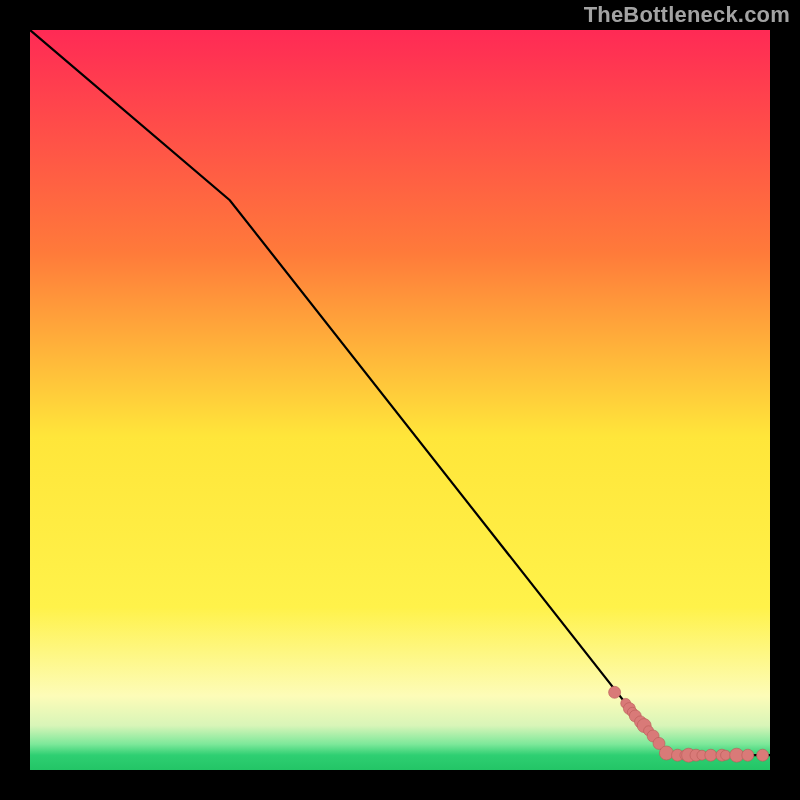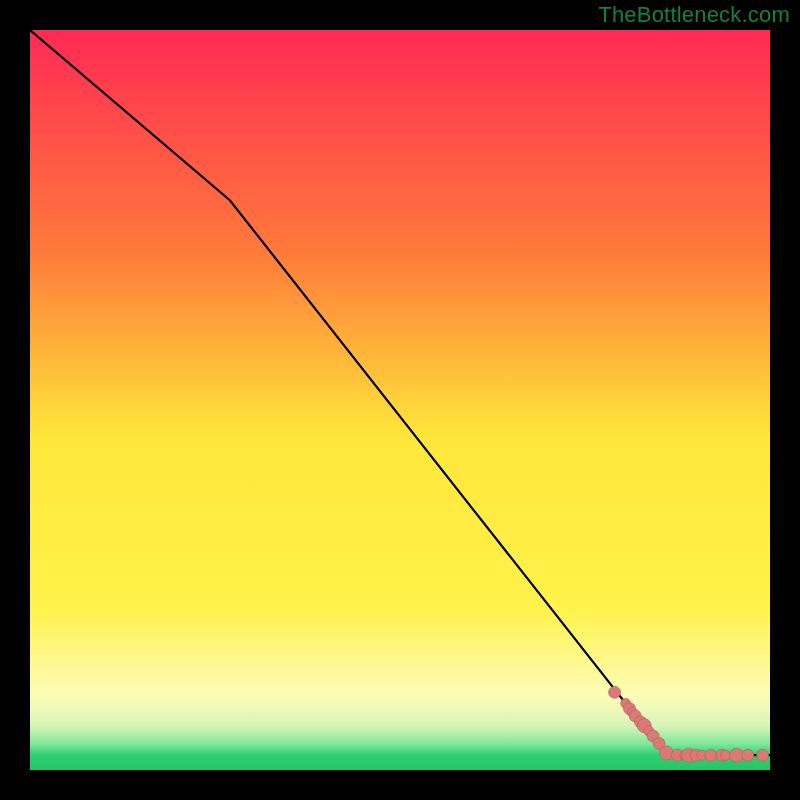--- a/index.html
+++ b/index.html
@@ -14,23 +14,23 @@
   .frame {
     position: relative;
     width: 800px;
     height: 800px;
     background: #000;
   }
   .watermark {
     position: absolute;
     top: 2px;
     right: 10px;
-    color: #15803d;
+    color: #a3a3a3;
     font-size: 22px;
-    font-weight: 400;
+    font-weight: 700;
     z-index: 50;
     letter-spacing: 0.2px;
   }
   .plot-area {
     position: absolute;
     left: 30px;
     top: 30px;
     width: 740px;
     height: 740px;
   }

